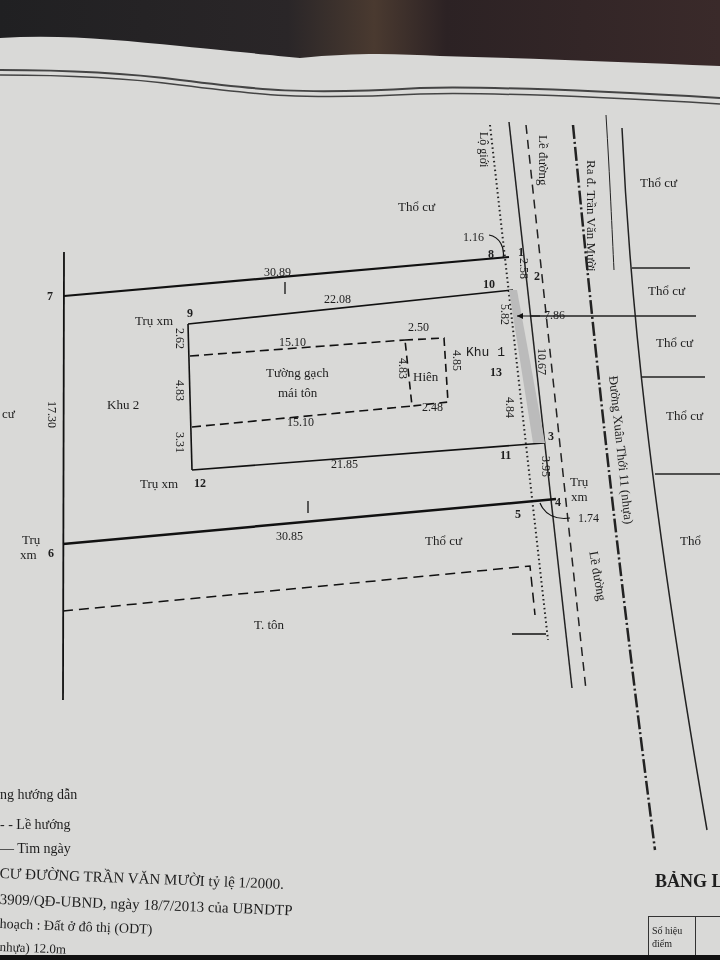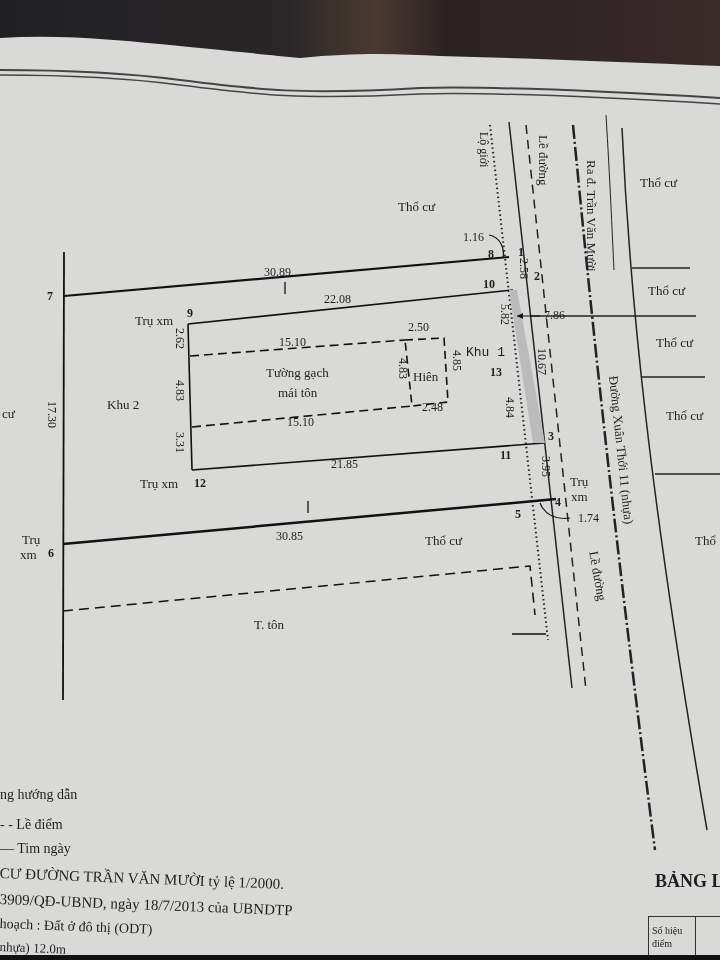--- a/index.html
+++ b/index.html
@@ -79,21 +79,21 @@
 
   <path d="M489,235 C500,237 505,248 503,258" stroke="#111" stroke-width="1.2" fill="none"></path>
   <path d="M540,503 C545,515 556,520 570,518" stroke="#111" stroke-width="1.2" fill="none"></path>
 </svg>
 
 <div class="lbl" style="left:398px;top:200px;">Thổ cư</div>
 <div class="lbl" style="left:640px;top:176px;">Thổ cư</div>
 <div class="lbl" style="left:648px;top:284px;">Thổ cư</div>
 <div class="lbl" style="left:656px;top:336px;">Thổ cư</div>
 <div class="lbl" style="left:666px;top:409px;">Thổ cư</div>
-<div class="lbl" style="left:695px;top:534px;">Thổ</div>
+<div class="lbl" style="left:680px;top:534px;">Thổ</div>
 <div class="lbl" style="left:2px;top:407px;">cư</div>
 <div class="lbl" style="left:425px;top:534px;">Thổ cư</div>
 <div class="lbl" style="left:107px;top:398px;">Khu 2</div>
 <div class="lbl" style="left:466px;top:346px;font-family:Liberation Mono, monospace;">Khu 1</div>
 <div class="lbl" style="left:266px;top:366px;">Tường gạch</div>
 <div class="lbl" style="left:278px;top:386px;">mái tôn</div>
 <div class="lbl" style="left:413px;top:370px;">Hiên</div>
 <div class="lbl" style="left:254px;top:618px;">T. tôn</div>
 
 <div class="lbl num rot90" style="left:490px;top:132px;">Lộ giới</div>
@@ -140,21 +140,21 @@
 <div class="lbl num rot90" style="left:530px;top:258px;">2.58</div>
 <div class="lbl num rot90" style="left:511px;top:304px;">5.82</div>
 <div class="lbl num rot90" style="left:516px;top:397px;">4.84</div>
 <div class="lbl num rot90" style="left:548px;top:348px;">10.67</div>
 <div class="lbl num rot90" style="left:552px;top:456px;">3.95</div>
 <div class="lbl num" style="left:463px;top:231px;">1.16</div>
 <div class="lbl num" style="left:578px;top:512px;">1.74</div>
 <div class="lbl num" style="left:544px;top:309px;">7.86</div>
 
 <div class="lbl legend" style="left:0px;top:788px;">ng hướng dẫn</div>
-<div class="lbl legend" style="left:0px;top:818px;">- - Lề điểm</div>
+<div class="lbl legend" style="left:0px;top:818px;">- - Lề hướng</div>
 <div class="lbl legend" style="left:0px;top:842px;">— Tim ngày</div>
 
 <div class="lbl footer" style="left:0px;top:866px;">CƯ ĐƯỜNG TRẦN VĂN MƯỜI tỷ lệ 1/2000.</div>
 <div class="lbl footer" style="left:0px;top:892px;">3909/QĐ-UBND, ngày 18/7/2013 của UBNDTP</div>
 <div class="lbl footer" style="left:0px;top:917px;font-size:14px;">hoạch : Đất ở đô thị (ODT)</div>
 <div class="lbl footer" style="left:0px;top:940px;font-size:13px;">nhựa) 12.0m</div>
 
 <div class="lbl bold" style="left:655px;top:872px;font-size:18px;">BẢNG L</div>
 <div style="position:absolute;left:648px;top:916px;width:72px;height:44px;border:1px solid #333;border-right:none;">
   <div style="position:absolute;left:0;top:0;width:46px;height:44px;border-right:1px solid #333;"></div>

